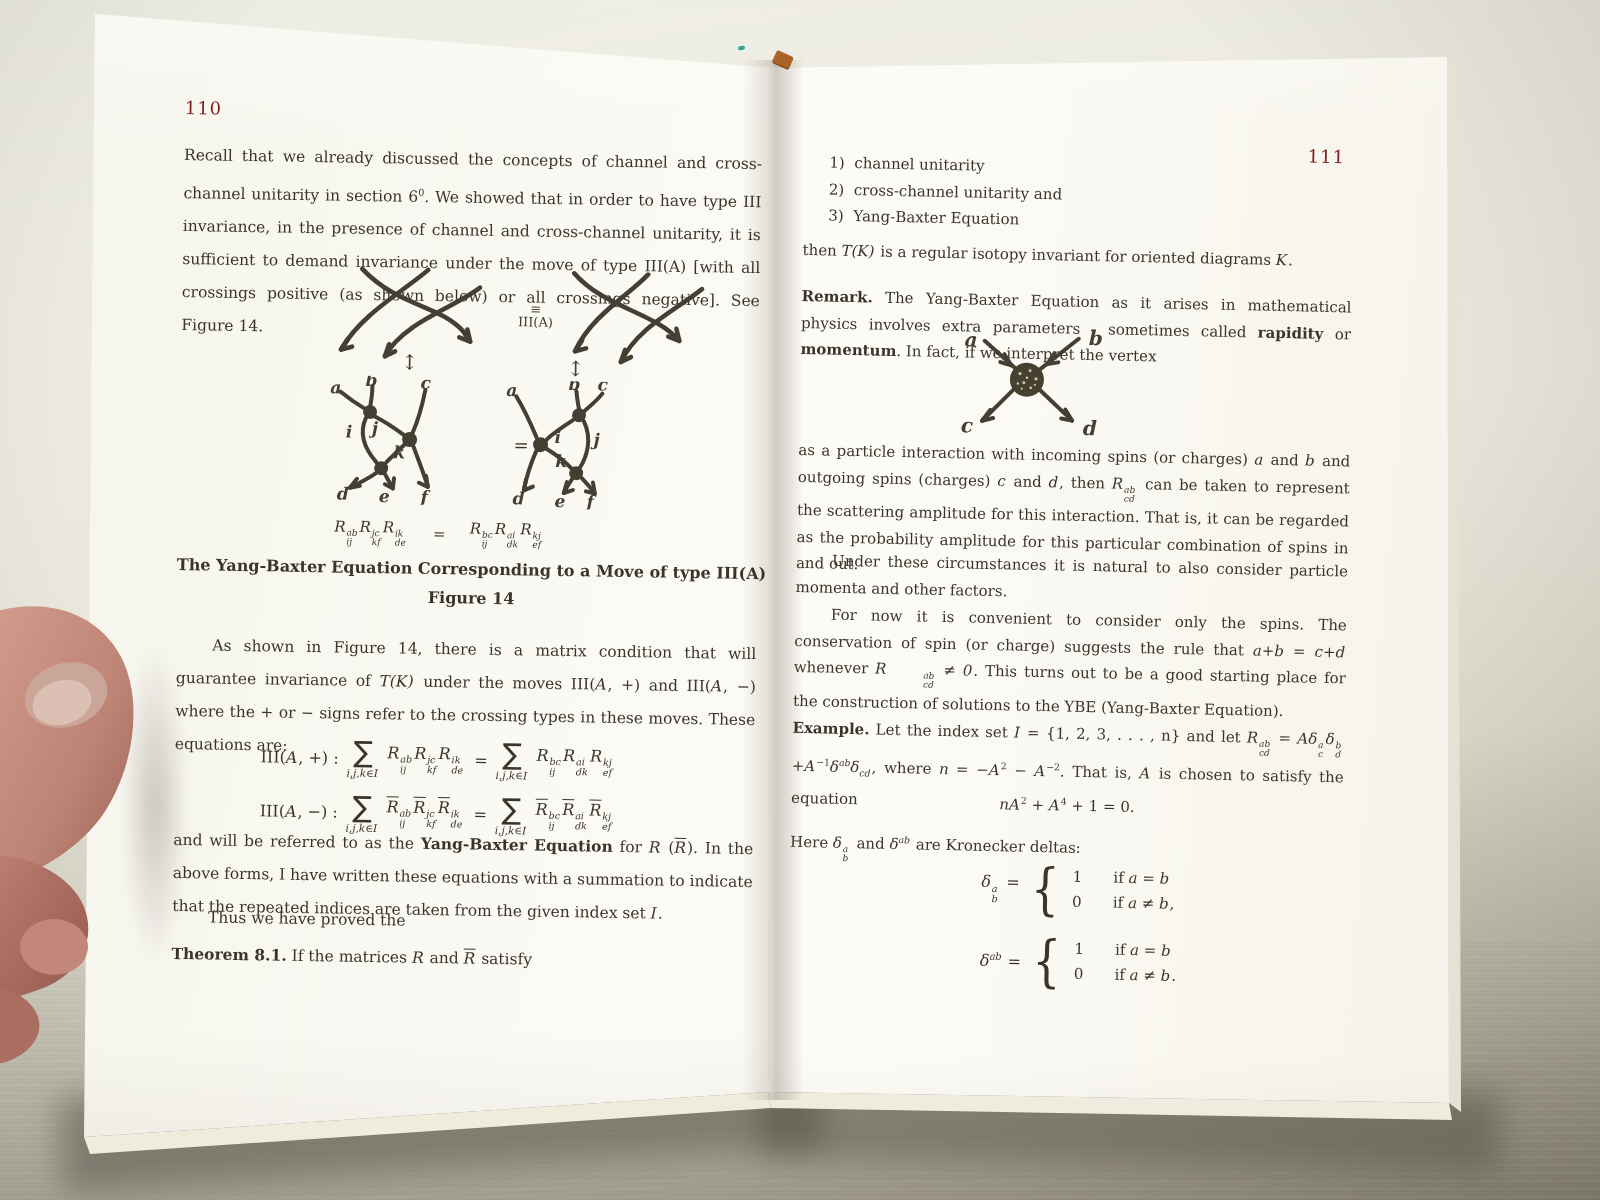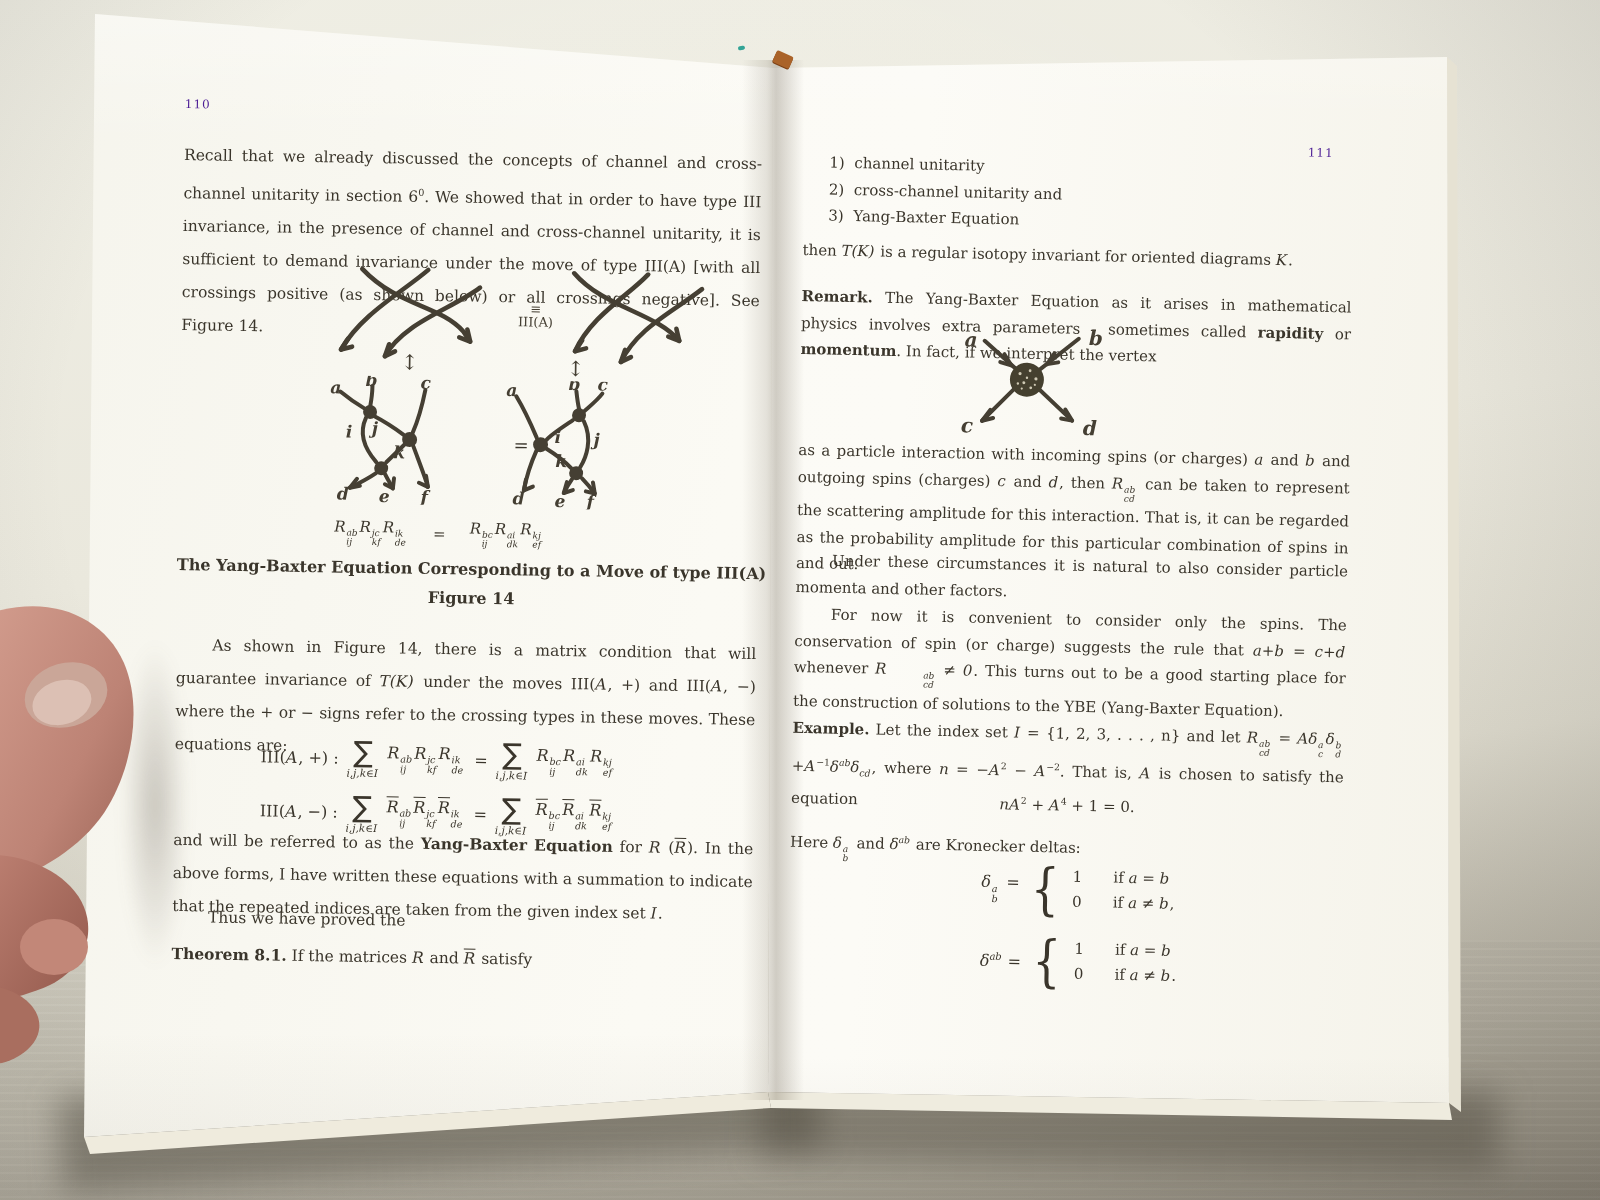--- a/index.html
+++ b/index.html
@@ -40,21 +40,21 @@
       linear-gradient(95deg,#fbfaf4 0%,#fcfbf6 55%,#f3f1e7 100%);}
   #spine-crease{left:742px;top:60px;width:62px;height:1040px;
     background:linear-gradient(to right, rgba(0,0,0,0) 0%, rgba(105,95,78,0.16) 40%, rgba(105,95,78,0.30) 55%, rgba(0,0,0,0) 100%);}
   #headband{left:774px;top:53px;width:18px;height:13px;background:#aa6329;transform:rotate(24deg);border-radius:2px;
     box-shadow:0 1px 0 #7c4116;}
   #teal-speck{left:738px;top:46px;width:7px;height:4px;background:#33a496;border-radius:2px;transform:rotate(-12deg);}
   
   .pagetext{color:#3a352b;}
   #lp{left:183px;top:95px;width:592px;height:900px;transform:rotate(0.9deg);transform-origin:0 0;}
   #rp{left:805px;top:135px;width:562px;height:900px;transform:rotate(1.2deg);transform-origin:0 0;}
-  .pageno{font-size:12px;letter-spacing:1px;color:#4c1d95;}
+  .pageno{font-size:18px;letter-spacing:1px;color:#7f1d1d;}
   .para{font-size:15.5px;line-height:33px;text-align:justify;letter-spacing:0px;}
   .rpara{font-size:15px;line-height:26.5px;text-align:justify;}
   .indent{text-indent:36px;}
   sup,sub{font-size:.62em;}
   .ss{display:inline-flex;flex-direction:column;align-items:flex-start;vertical-align:-0.45em;line-height:1.05;font-size:.60em;margin:0 2px 0 1px;}
   .ov{text-decoration:overline;}
   i{padding-right:1px;}
   .center{text-align:center;}
   .bold{font-weight:bold;}
   .equivstack{display:inline-flex;flex-direction:column;align-items:center;font-size:13px;line-height:13px;color:#453f33;}

